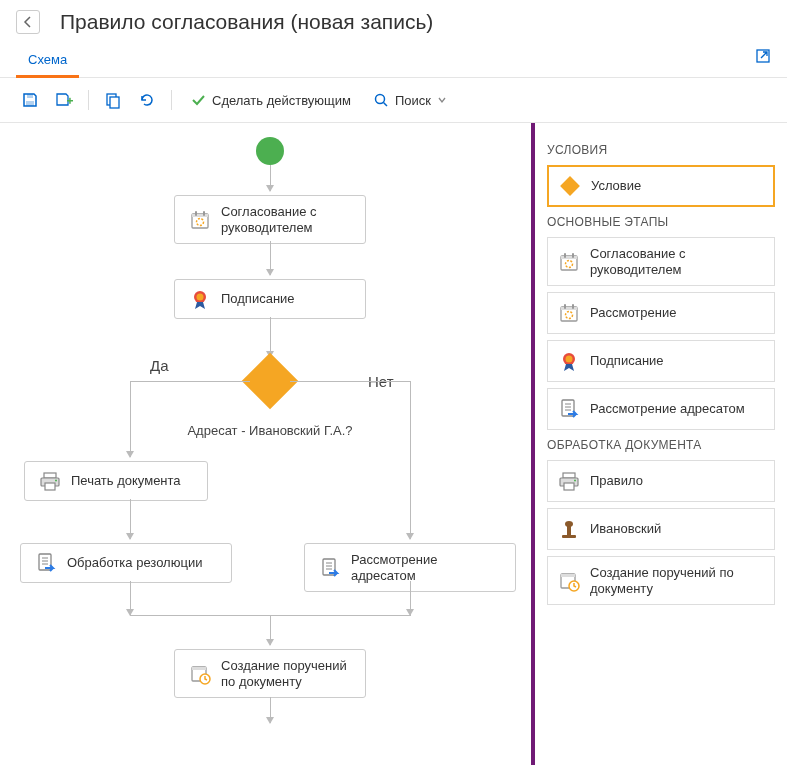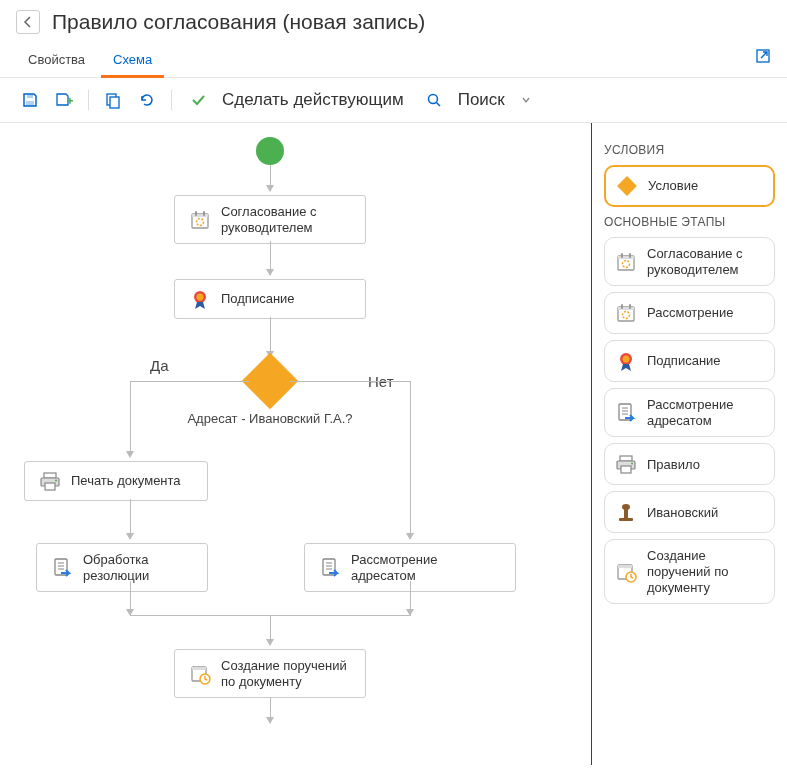--- a/index.html
+++ b/index.html
@@ -1,34 +1,34 @@
 <!DOCTYPE html>
 <html><head>
 <meta charset="utf-8">
 <style>
 *{box-sizing:border-box;margin:0;padding:0;font-family:"Segoe UI",Arial,sans-serif}
 body{background:#fff;width:787px;height:772px;overflow:hidden;color:#333;font-size:13px}
-.header{display:flex;align-items:center;padding:10px 16px;gap:12px}
+.header{display:flex;align-items:center;padding:10px 16px;gap:20px}
 .back-btn{width:24px;height:24px;border:1px solid #ccc;border-radius:3px;display:flex;align-items:center;justify-content:center;cursor:pointer;color:#666}
 .title{font-size:21px;font-weight:400;color:#333}
 .tabs{display:flex;gap:4px;padding:0 16px;border-bottom:1px solid #e5e5e5;position:relative}
 .tab{padding:8px 12px;cursor:pointer;color:#444;font-size:13px}
 .tab.active{color:#0066cc;border-bottom:3px solid #f97316;margin-bottom:-1px}
 .popout{position:absolute;right:16px;top:4px;color:#0066cc;cursor:pointer}
 .toolbar{display:flex;align-items:center;padding:8px 16px;gap:6px;border-bottom:1px solid #e5e5e5}
 .tb-btn{width:28px;height:28px;display:flex;align-items:center;justify-content:center;cursor:pointer;border-radius:3px;color:#0066cc}
 .tb-sep{width:1px;height:20px;background:#ddd;margin:0 4px}
-.tb-action{display:flex;align-items:center;gap:16px;padding:4px 8px;cursor:pointer;color:#333;font-size:17px}
+.tb-action{display:flex;align-items:center;gap:6px;padding:4px 8px;cursor:pointer;color:#333;font-size:13px}
 .check-ico{color:#4caf50}
 .search-ico{color:#0066cc}
 .main{display:flex;height:calc(772px - 130px)}
 .canvas{flex:1;position:relative;background:#fff;overflow:hidden}
-.sidebar{width:196px;border-left:1px solid #701a75;padding:12px;overflow-y:auto}
+.sidebar{width:256px;border-left:4px solid #701a75;padding:12px;overflow-y:auto}
 .sb-heading{font-size:12px;color:#555;margin:8px 0 8px 0;letter-spacing:0.3px}
-.palette-item{display:flex;align-items:center;gap:10px;border:1px solid #ddd;border-radius:10px;padding:8px 10px;margin-bottom:6px;cursor:pointer;font-size:13px;color:#333;min-height:42px}
+.palette-item{display:flex;align-items:center;gap:10px;border:1px solid #ddd;border-radius:0;padding:8px 10px;margin-bottom:6px;cursor:pointer;font-size:13px;color:#333;min-height:42px}
 .palette-item.sel{border:2px solid #f5a623}
 .palette-item .lbl{flex:1;line-height:1.2}
 
 .node{position:absolute;background:#fff;border:1px solid #ccc;border-radius:3px;display:flex;align-items:center;gap:10px;padding:8px 14px;font-size:13px;color:#333}
 .node .lbl{line-height:1.2}
 .start-node{position:absolute;width:28px;height:28px;background:#4caf50;border-radius:50%}
 .diamond{position:absolute;width:40px;height:40px;background:#f5a623;transform:rotate(45deg)}
 .arrow-v{position:absolute;width:1px;background:#bbb}
 .arrow-v::after{content:"";position:absolute;bottom:-1px;left:-4px;border-left:4.5px solid transparent;border-right:4.5px solid transparent;border-top:7px solid #bbb}
 .arrow-h{position:absolute;height:1px;background:#bbb}
@@ -92,21 +92,20 @@
 <div class="header">
   <div class="back-btn">
     <svg width="14" height="14" viewBox="0 0 14 14">
         <path d="M9 2 L4 7 L9 12" stroke="#666" stroke-width="1.5" fill="none"></path>
       </svg>
   </div>
   <div class="title">Правило согласования (новая запись)</div>
 </div>
 
 <div class="tabs">
-  <div class="tab">Свойства</div>
   <div class="tab active">Схема</div>
   <div class="popout">
     <svg width="16" height="16" viewBox="0 0 16 16">
         <rect x="2" y="2" width="12" height="12" fill="none" stroke="#0066cc" stroke-width="1.3"></rect>
         <path d="M6 10 L12 4 M8 4 L12 4 L12 8" stroke="#0066cc" stroke-width="1.3" fill="none"></path>
       </svg>
   </div>
 </div>
 
 <div class="toolbar">
@@ -182,41 +181,41 @@
       <span class="ico">
           <svg width="22" height="22" viewBox="0 0 22 22">
             <use href="#i-medal"></use>
           </svg>
         </span>
       <span class="lbl">Подписание</span>
     </div>
     <div class="arrow-v" style="left:270px;top:194px;height:40px"></div>
 
     <div class="diamond" style="left:250px;top:238px"></div>
-    <div class="dec-text" style="left:180px;top:288px;width:180px">Адресат - Ивановский Г.А.?</div>
+    <div class="dec-text" style="left:180px;top:300px;width:180px">Адресат - Ивановский Г.А.?</div>
     <div class="dec-label" style="left:150px;top:234px">Да</div>
     <div class="dec-label" style="left:368px;top:250px">Нет</div>
 
     <div class="arrow-h" style="left:130px;top:258px;width:120px"></div>
     <div class="arrow-v" style="left:130px;top:258px;height:76px"></div>
 
     <div class="arrow-h" style="left:290px;top:258px;width:120px"></div>
     <div class="arrow-v" style="left:410px;top:258px;height:158px"></div>
 
     <div class="node" style="left:24px;top:338px;width:184px">
       <span class="ico">
           <svg width="22" height="22" viewBox="0 0 22 22">
             <use href="#i-print"></use>
           </svg>
         </span>
       <span class="lbl">Печать документа</span>
     </div>
     <div class="arrow-v" style="left:130px;top:376px;height:40px"></div>
 
-    <div class="node" style="left:36px;top:420px;width:172px">
+    <div class="node" style="left:20px;top:420px;width:212px">
       <span class="ico">
           <svg width="22" height="22" viewBox="0 0 22 22">
             <use href="#i-doc"></use>
           </svg>
         </span>
       <span class="lbl">Обработка резолюции</span>
     </div>
 
     <div class="node" style="left:304px;top:420px;width:212px">
       <span class="ico">
@@ -281,20 +280,21 @@
     </div>
     <div class="palette-item">
       <span class="ico">
           <svg width="22" height="22" viewBox="0 0 22 22">
             <use href="#i-doc"></use>
           </svg>
         </span>
       <span class="lbl">Рассмотрение адресатом</span>
     </div>
 
+    <div class="sb-heading">ОБРАБОТКА ДОКУМЕНТА</div>
     <div class="palette-item">
       <span class="ico">
           <svg width="22" height="22" viewBox="0 0 22 22">
             <use href="#i-print"></use>
           </svg>
         </span>
       <span class="lbl">Правило</span>
     </div>
     <div class="palette-item">
       <span class="ico">

